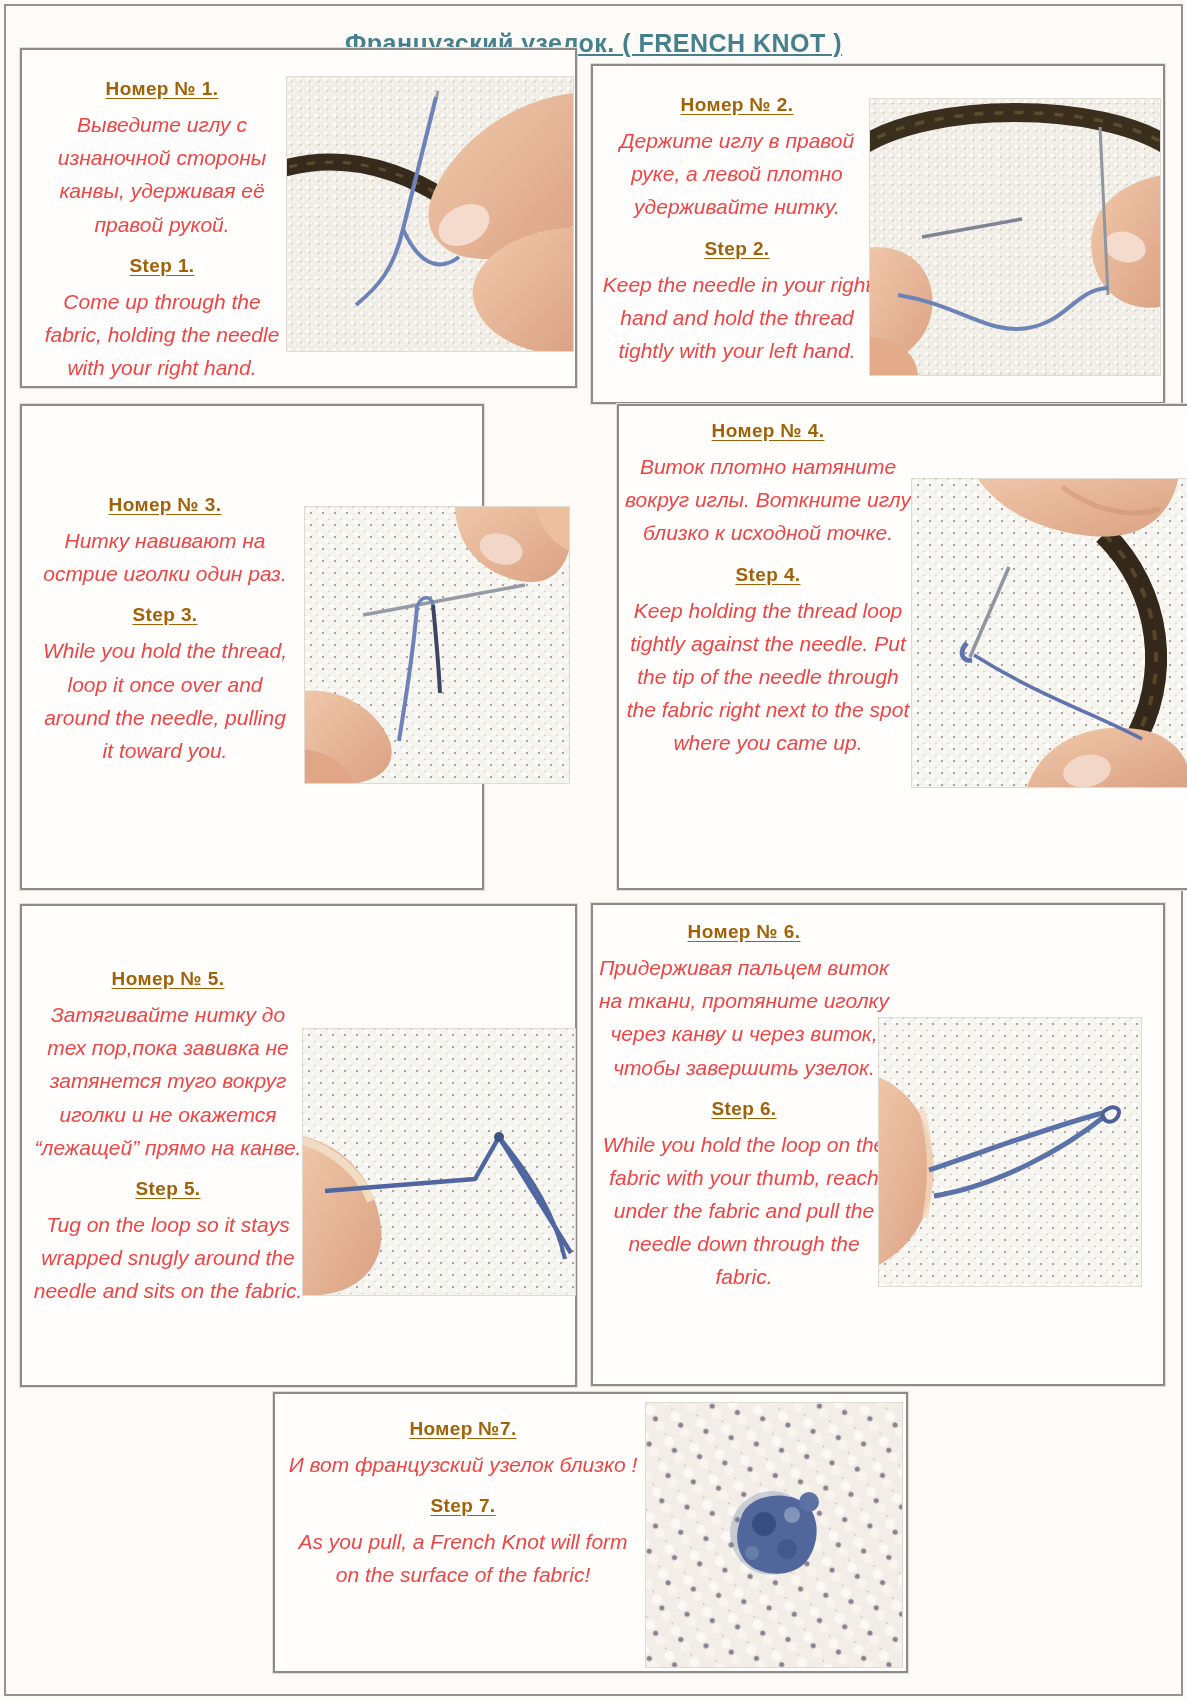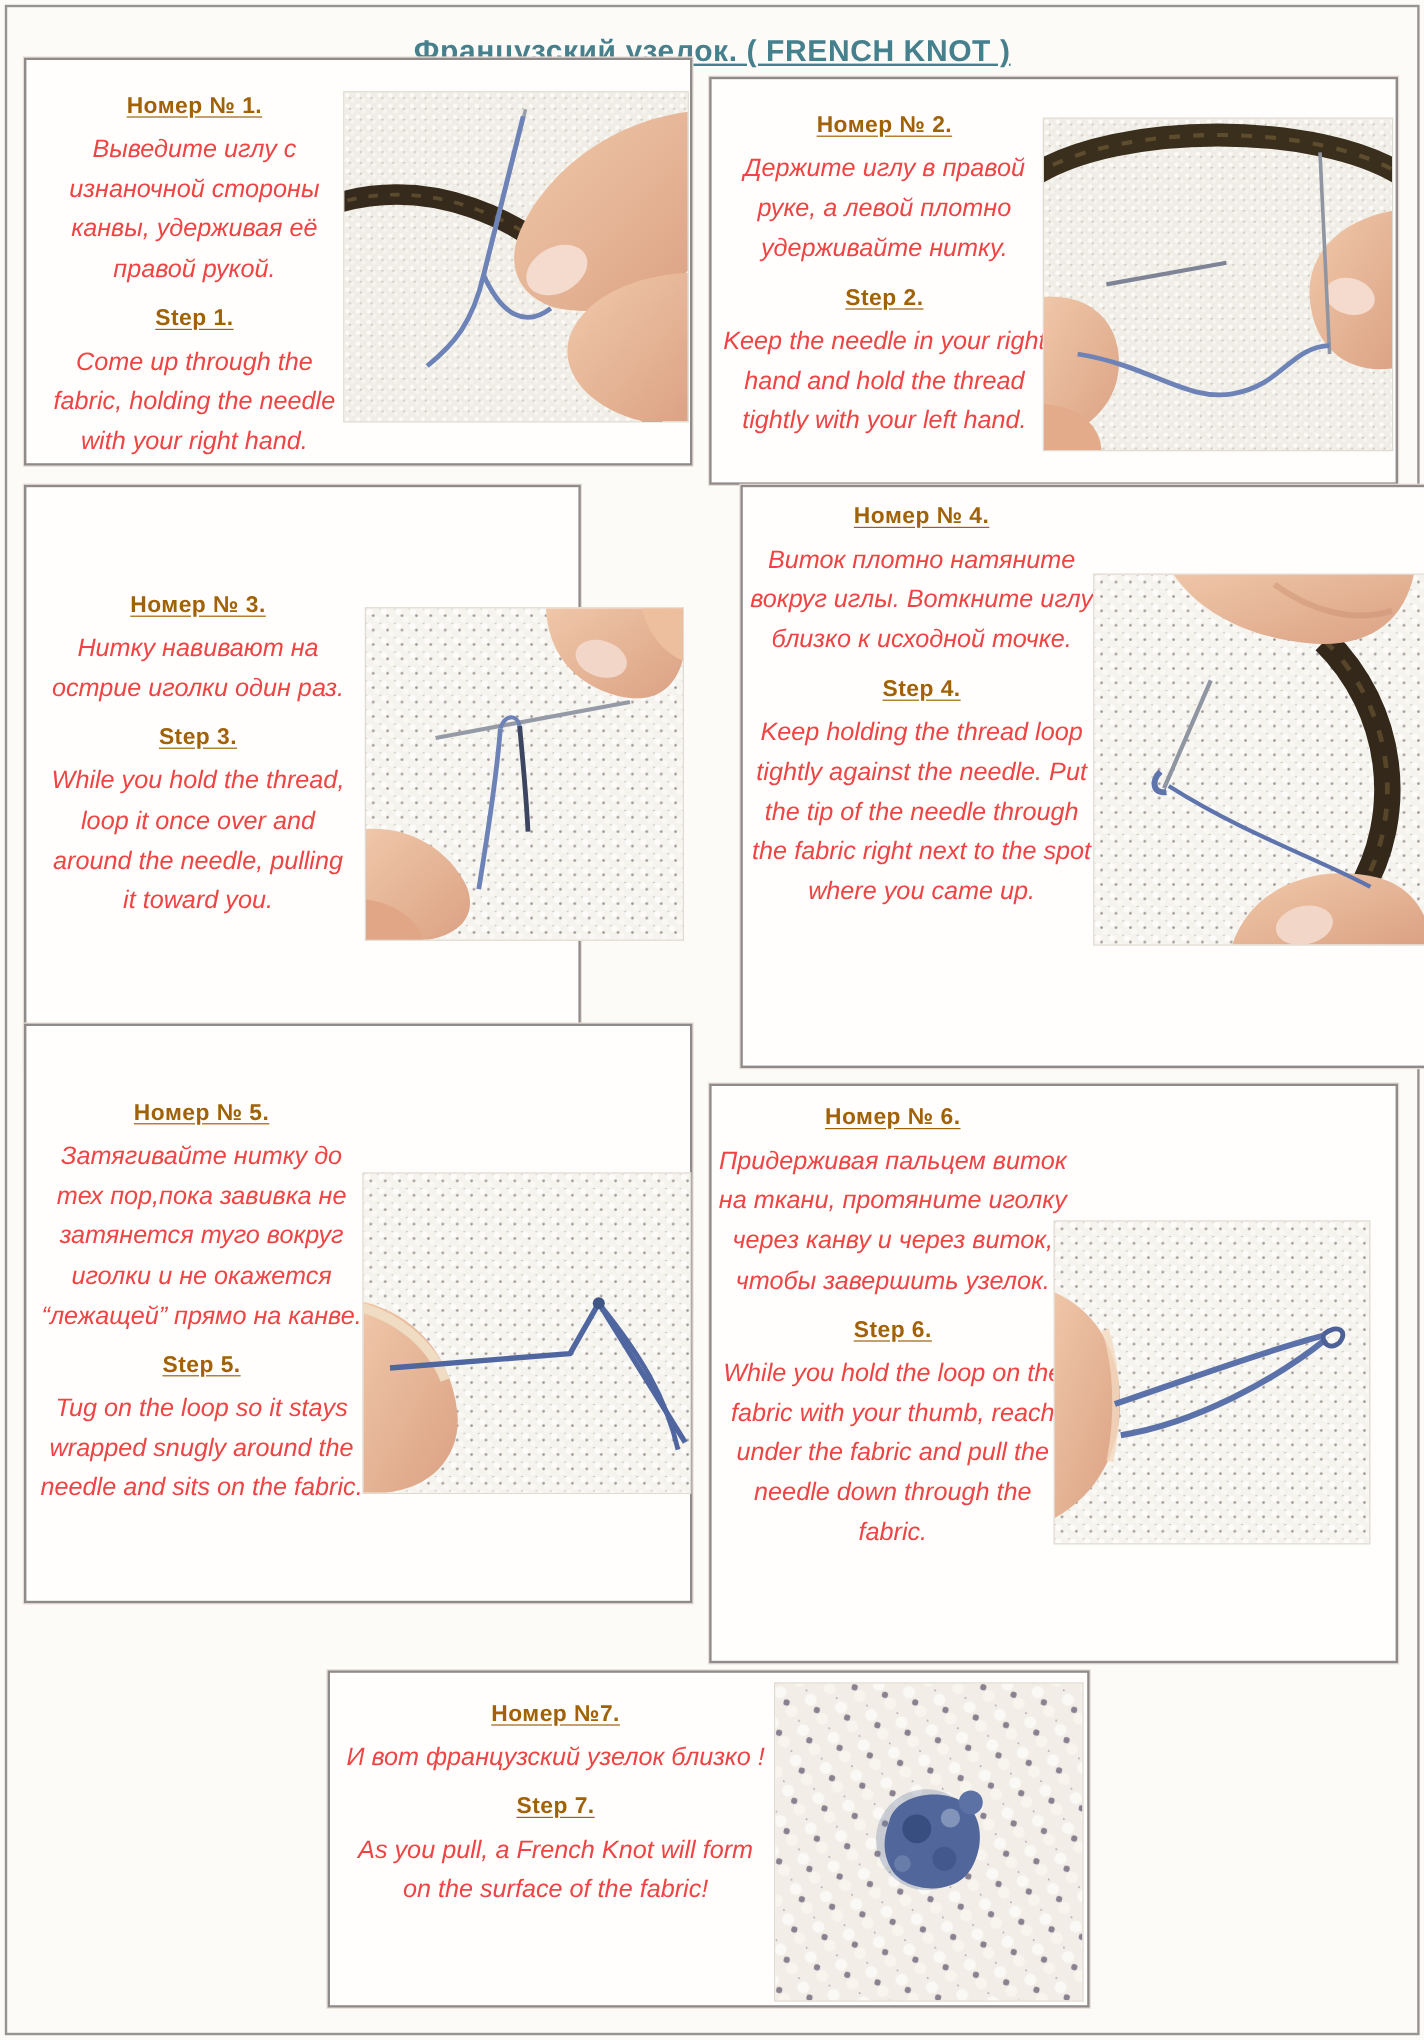--- a/index.html
+++ b/index.html
@@ -39,21 +39,21 @@
   .p2 .photo{left:276px;top:32px;width:290px;height:276px;}
 
   .p3{left:20px;top:404px;width:464px;height:486px;}
   .p3 .txt{left:14px;top:88px;width:258px;}
   .p3 .photo{left:282px;top:100px;width:264px;height:276px;}
 
   .p4{left:617px;top:404px;width:574px;height:486px;}
   .p4 .txt{left:6px;top:14px;width:286px;}
   .p4 .photo{left:292px;top:72px;width:276px;height:308px;}
 
-  .p5{left:20px;top:853px;width:557px;height:483px;}
+  .p5{left:20px;top:904px;width:557px;height:483px;}
   .p5 .txt{left:8px;top:62px;width:276px;}
   .p5 .photo{left:280px;top:122px;width:272px;height:266px;}
 
   .p6{left:591px;top:903px;width:574px;height:483px;}
   .p6 .txt{left:6px;top:16px;width:290px;}
   .p6 .photo{left:285px;top:112px;width:262px;height:268px;}
 
   .p7{left:273px;top:1392px;width:635px;height:281px;text-decoration:underline;}
   .p7 .txt{left:12px;top:24px;width:352px;}
   .p7 .photo{left:370px;top:8px;width:256px;height:264px;}

